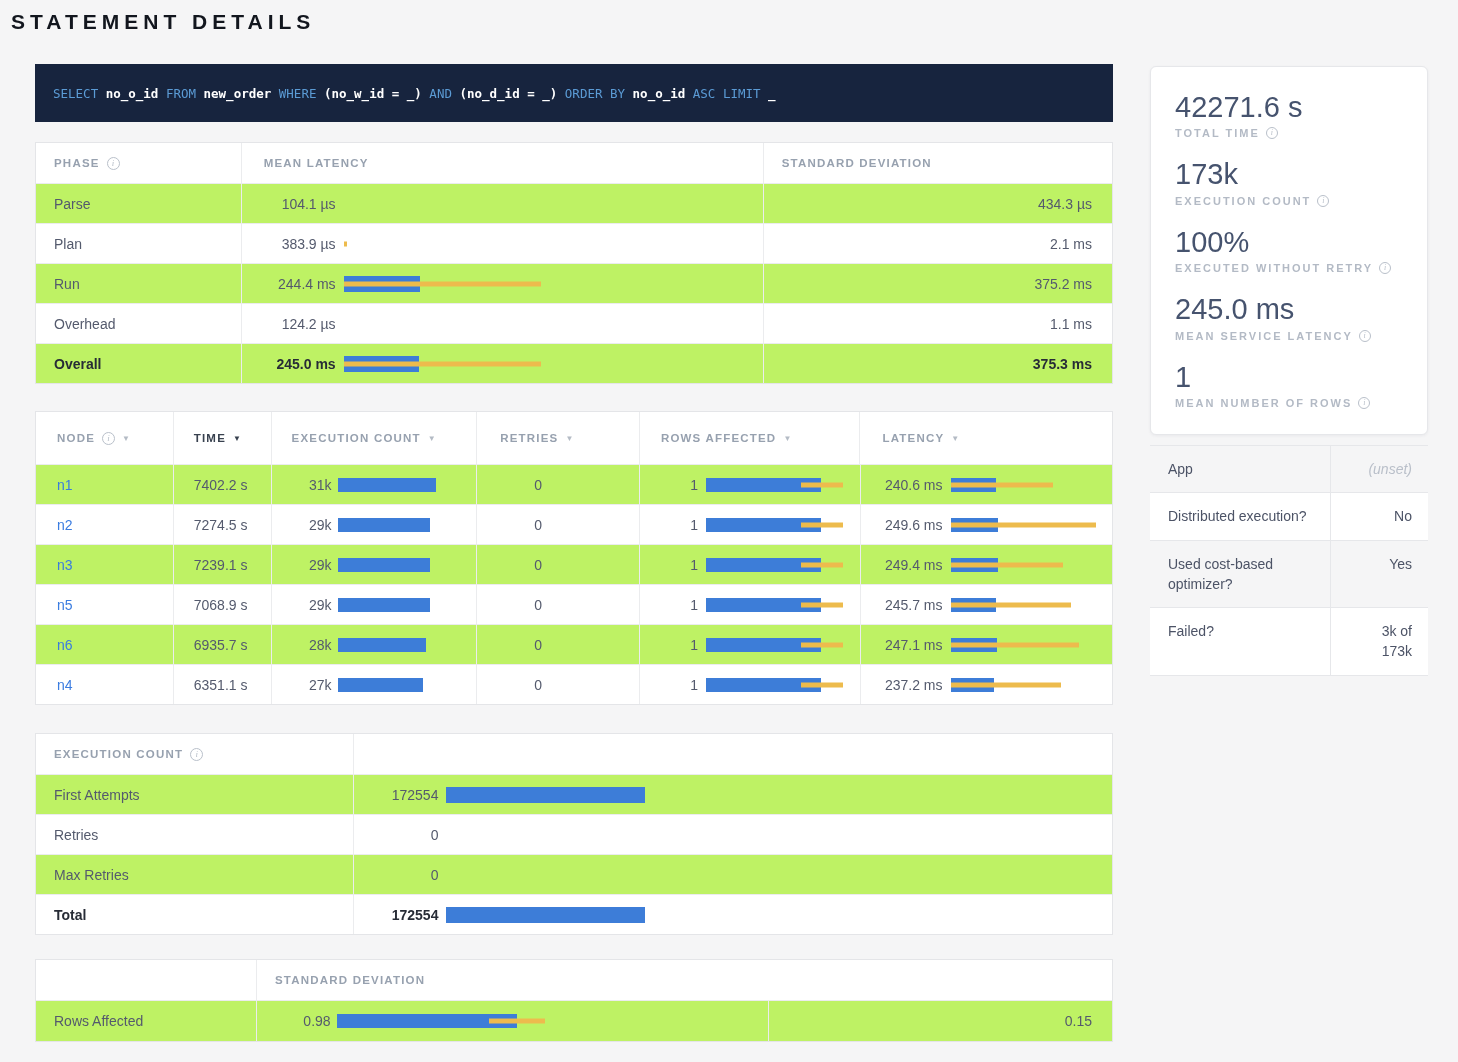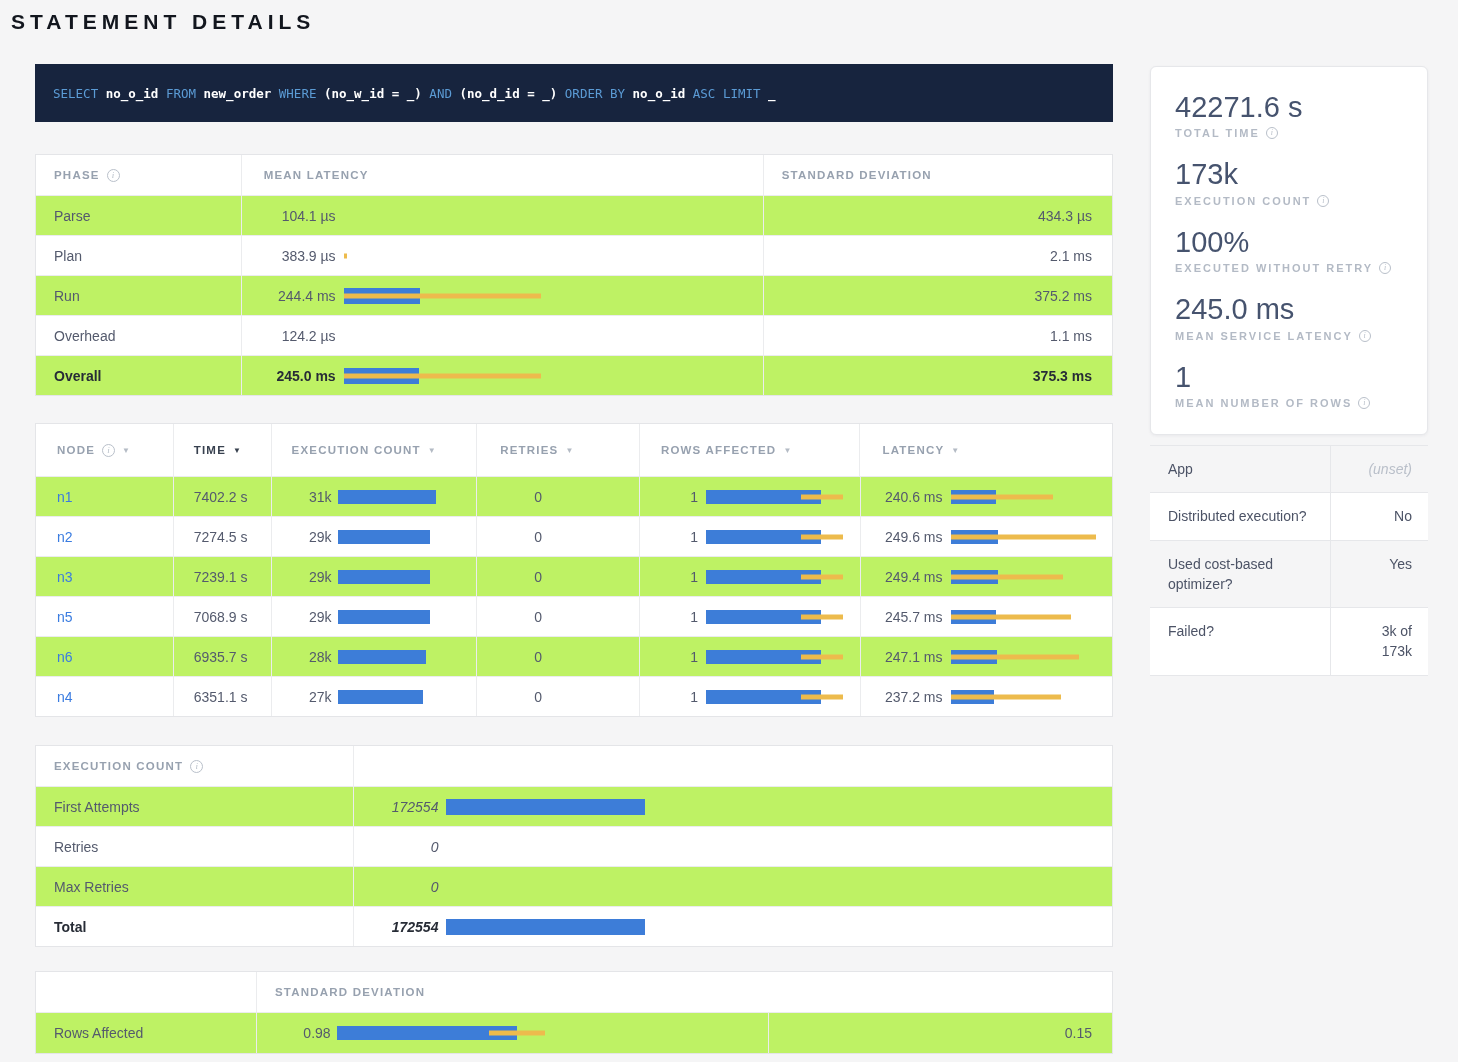--- a/index.html
+++ b/index.html
@@ -23,21 +23,21 @@
     font-size:21px;font-weight:600;letter-spacing:5px;
     color:#12161e;
   }
   .content{display:flex;align-items:flex-start;margin:30px 0 0 35px;}
   .main-col{width:1078px;flex:none;}
   .right-col{width:278px;flex:none;margin-left:37px;margin-top:2px;}
 
   
   .sql-box{
     height:58px;background:var(--sql-bg);
-    display:flex;align-items:center;padding:0 18px;margin-bottom:32px;
+    display:flex;align-items:center;padding:0 18px;margin-bottom:20px;
   }
   .sql-code{font-family:"DejaVu Sans Mono",monospace;font-size:12.5px;white-space:nowrap;color:#fff;}
   .tok-kw{color:var(--sql-kw);}
   .tok-id{color:#ffffff;font-weight:bold;}
 
   
   .tbl{background:#fff;border:1px solid #e4e5e8;}
   .phase-tbl{margin-bottom:27px;}
   .node-tbl{margin-bottom:28px;}
   .exec-tbl{margin-bottom:24px;}
@@ -77,21 +77,21 @@
   .thead .nc5{padding-left:21px;}
   .nc6{width:253px;padding-left:12px;}
   .thead .nc6{padding-left:22px;align-items:center;}
   .ncnum{width:50px;margin-right:6px;}
   .nrnum{width:48px;margin-right:8px;}
   .nlnum{width:70px;margin-right:8px;}
 
   
   .ec1{width:318px;padding-left:18px;}
   .ec2{width:760px;padding-left:10px;}
-  .enum{width:74px;margin-right:8px;font-style:italic;}
+  .enum{width:74px;margin-right:8px;}
 
   
   .rc1{width:220px;padding-left:18px;}
   .rc2{width:513px;padding-left:10px;}
   .thead .rc2{padding-left:21px;}
   .rc3{width:345px;}
   .thead .rc3{padding-left:18px;}
   .trow .rc3{justify-content:flex-end;padding-right:20px;}
   .rnum{width:64px;margin-right:6px;}
 

